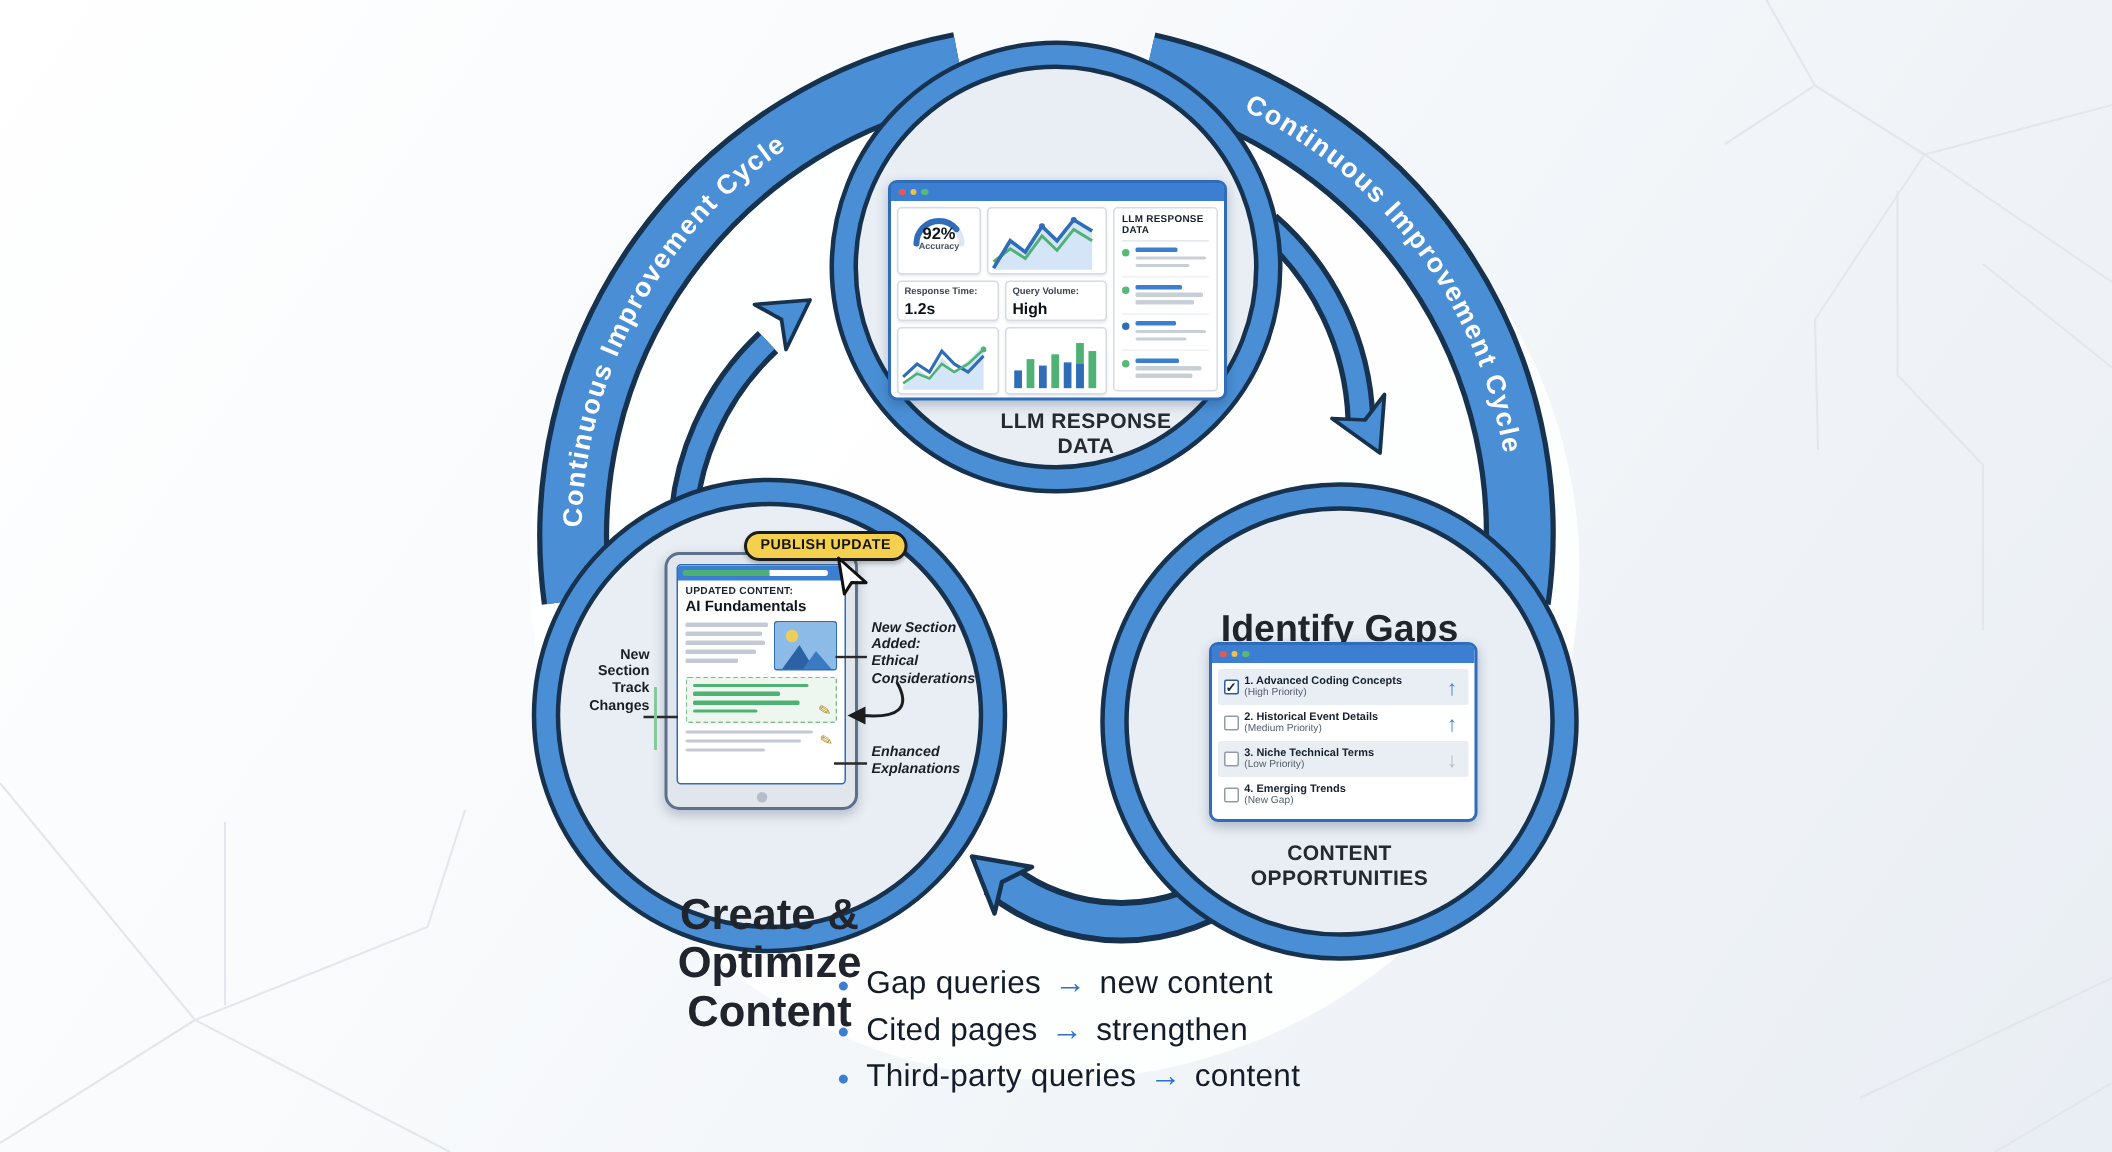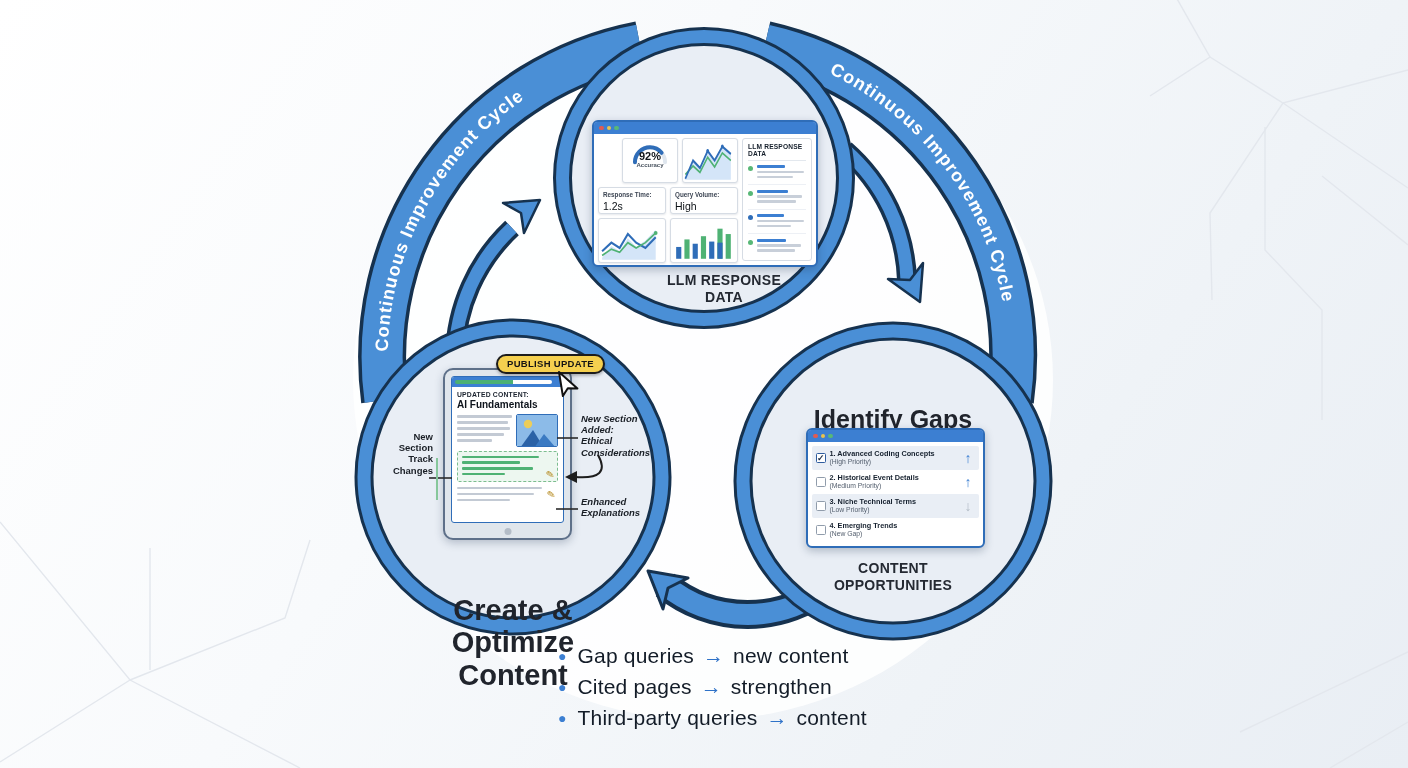--- a/index.html
+++ b/index.html
@@ -19,31 +19,31 @@
   .window { position:absolute; background:#fff; border:2px solid #2f6db8; border-radius:6px;
             box-shadow:0 3px 8px rgba(25,45,75,.28); z-index:3; }
   .titlebar { height:12px; background:#3c7fd2; border-radius:3px 3px 0 0; display:flex; align-items:center; gap:3px; padding:0 5px; }
   .dot { width:4.5px; height:4.5px; border-radius:50%; }
   .dot.r{background:#e05b52}.dot.y{background:#eac24c}.dot.g{background:#58b877}
 
   
   .dash-body { display:flex; gap:4px; padding:4px; height:131px; }
   .dash-left { width:140px; display:grid; grid-template-rows:45px 27px 45px; gap:4px; }
   .drow { display:grid; gap:4px; }
-  .drow1 { grid-template-columns:56px 1fr;margin-left:24px; }
+  .drow1 { grid-template-columns:56px 1fr; }
   .drow2, .drow3 { grid-template-columns:1fr 1fr; }
   .card { background:#fff; border:1px solid #d6dce4; border-radius:3px; position:relative; overflow:hidden;
           box-shadow:0 1px 2px rgba(40,60,90,.12); }
   .card svg.fill { display:block; width:100%; height:100%; }
   .gauge-svg { display:block; margin:3px auto 0; width:40px; height:23px; }
   .gauge-val { font-size:11px; font-weight:bold; color:#0f1419; text-align:center; margin-top:-15px; position:relative; }
   .gauge-lbl { font-size:6px; font-weight:bold; color:#49535f; text-align:center; }
   .metric { padding:3px 4px; }
   .metric .lbl { font-size:6.3px; font-weight:bold; color:#3d4654; }
-  .metric .val { font-size:10.5px; font-weight:normal; color:#0c1116; margin-top:1.5px; }
+  .metric .val { font-size:10.5px; font-weight:bold; color:#0c1116; margin-top:1.5px; }
   .panel { flex:1; border:1px solid #d6dce4; border-radius:3px; padding:4px 5px; background:#fff; }
   .panel-h { font-size:6.6px; font-weight:bold; color:#141e2a; letter-spacing:.2px; border-bottom:1px solid #e3e8ee; padding-bottom:2.5px; }
   .pitem { display:flex; gap:3.5px; padding:4.5px 0 3.5px; border-bottom:1px solid #edf0f5; }
   .pitem:last-child { border-bottom:none; }
   .pdot { width:5px; height:5px; border-radius:50%; margin-top:1px; flex:none; }
   .plines { flex:1; }
   .pl { height:2.4px; border-radius:1px; margin-bottom:2.6px; background:#c8cfd9; }
   .pl.b { background:#3c7fd2; height:3px; }
 
   

